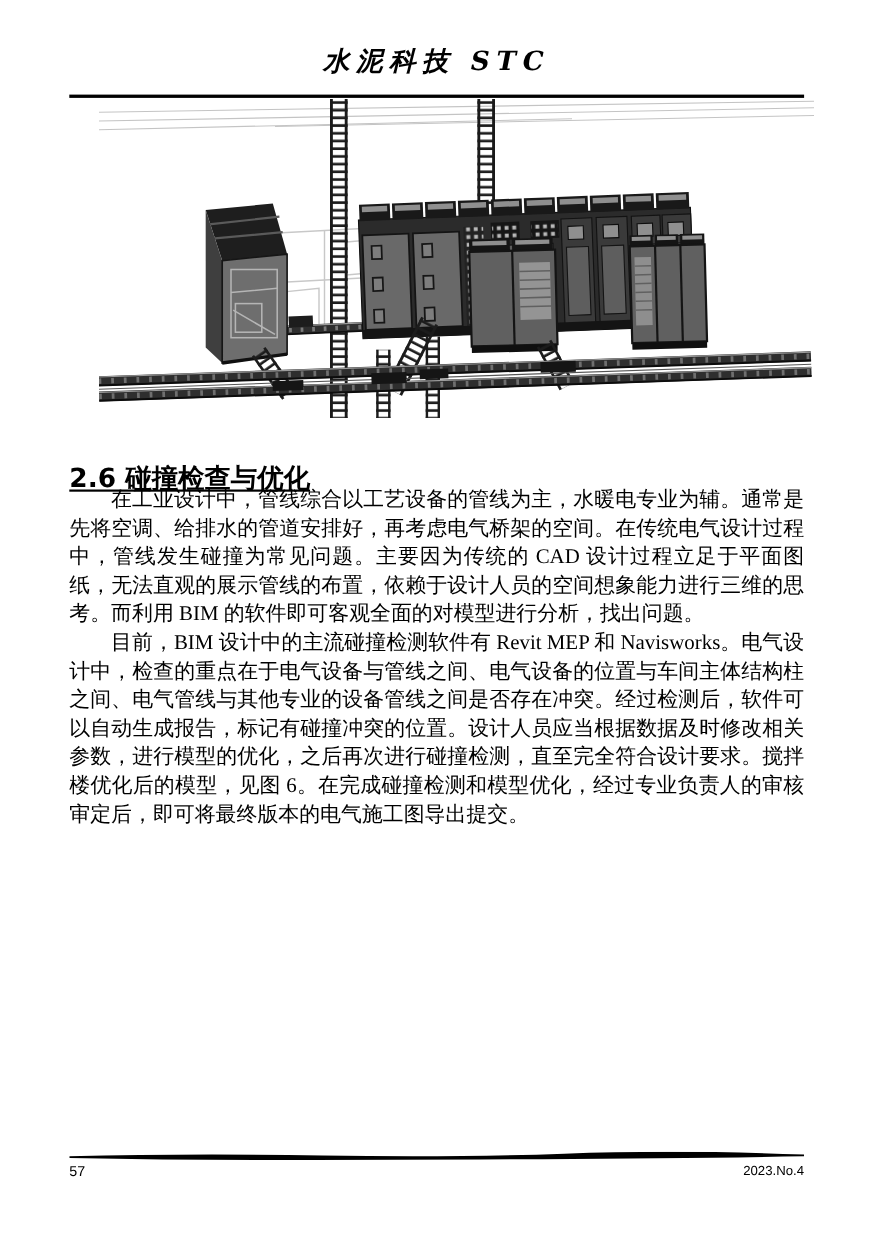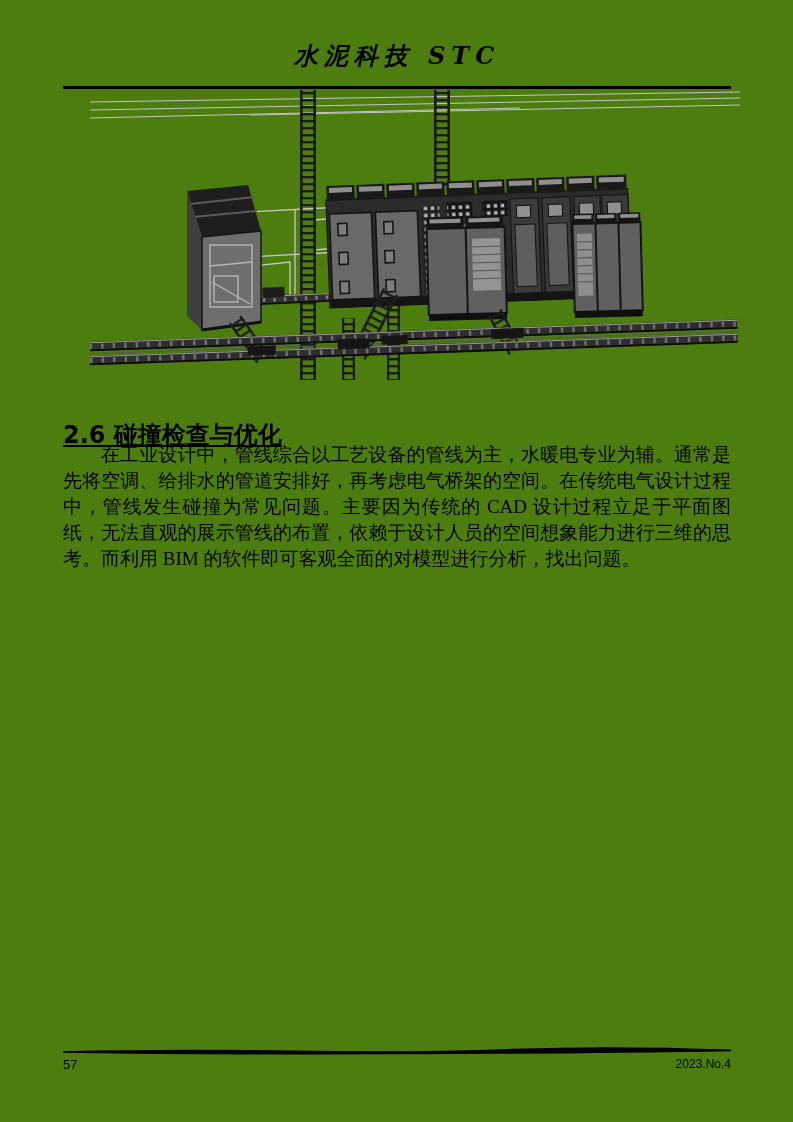--- a/index.html
+++ b/index.html
@@ -1,18 +1,18 @@
 <!DOCTYPE html>
 <html><head>
 <meta charset="utf-8">
 <style>
   html,body{margin:0;padding:0;background:#e8e8e8;}
   .page{
     position:relative;width:793px;height:1122px;margin:0 auto;
-    background:#4d7c0f;overflow:hidden;
+    background:#ffffff;overflow:hidden;
     font-family:"Liberation Serif","DejaVu Serif",serif;color:#000;
   }
   .header-title{
     position:absolute;top:40px;left:63px;width:668px;text-align:center;
     font-family:"DejaVu Serif",serif;font-style:italic;font-weight:bold;
     font-size:24px;letter-spacing:6px;
   }
   .header-rule{position:absolute;top:86px;left:63px;width:668px;height:2.5px;background:#000;}
   .figure-wrap{position:absolute;top:90px;left:90px;width:650px;height:290px;}
   .figure-caption{
@@ -282,20 +282,21 @@
         </g>
       </g>
     </svg>
   </div>
 
 
   <h2 class="section-heading">2.6 碰撞检查与优化</h2>
 
   <div class="body-text">
     <p>在工业设计中，管线综合以工艺设备的管线为主，水暖电专业为辅。通常是先将空调、给排水的管道安排好，再考虑电气桥架的空间。在传统电气设计过程中，管线发生碰撞为常见问题。主要因为传统的 CAD 设计过程立足于平面图纸，无法直观的展示管线的布置，依赖于设计人员的空间想象能力进行三维的思考。而利用 BIM 的软件即可客观全面的对模型进行分析，找出问题。</p>
+    <p>目前，BIM 设计中的主流碰撞检测软件有 Revit MEP 和 Navisworks。电气设计中，检查的重点在于电气设备与管线之间、电气设备的位置与车间主体结构柱之间、电气管线与其他专业的设备管线之间是否存在冲突。经过检测后，软件可以自动生成报告，标记有碰撞冲突的位置。设计人员应当根据数据及时修改相关参数，进行模型的优化，之后再次进行碰撞检测，直至完全符合设计要求。搅拌楼优化后的模型，见图 6。在完成碰撞检测和模型优化，经过专业负责人的审核审定后，即可将最终版本的电气施工图导出提交。</p>
   </div>
 
   <svg class="footer-rule" viewBox="0 0 668 10" width="668" height="10" preserveAspectRatio="none">
     <path d="M0,4.2 Q110,1.5 230,3.5 T450,1.8 T668,2.6 L668,4.2 Q560,6.2 430,6.8 T200,7.6 T0,5.8 Z" fill="#000"></path>
   </svg>
   <div class="footer-page">57</div>
   <div class="footer-issue">2023.No.4</div>
 
 </div>
 

